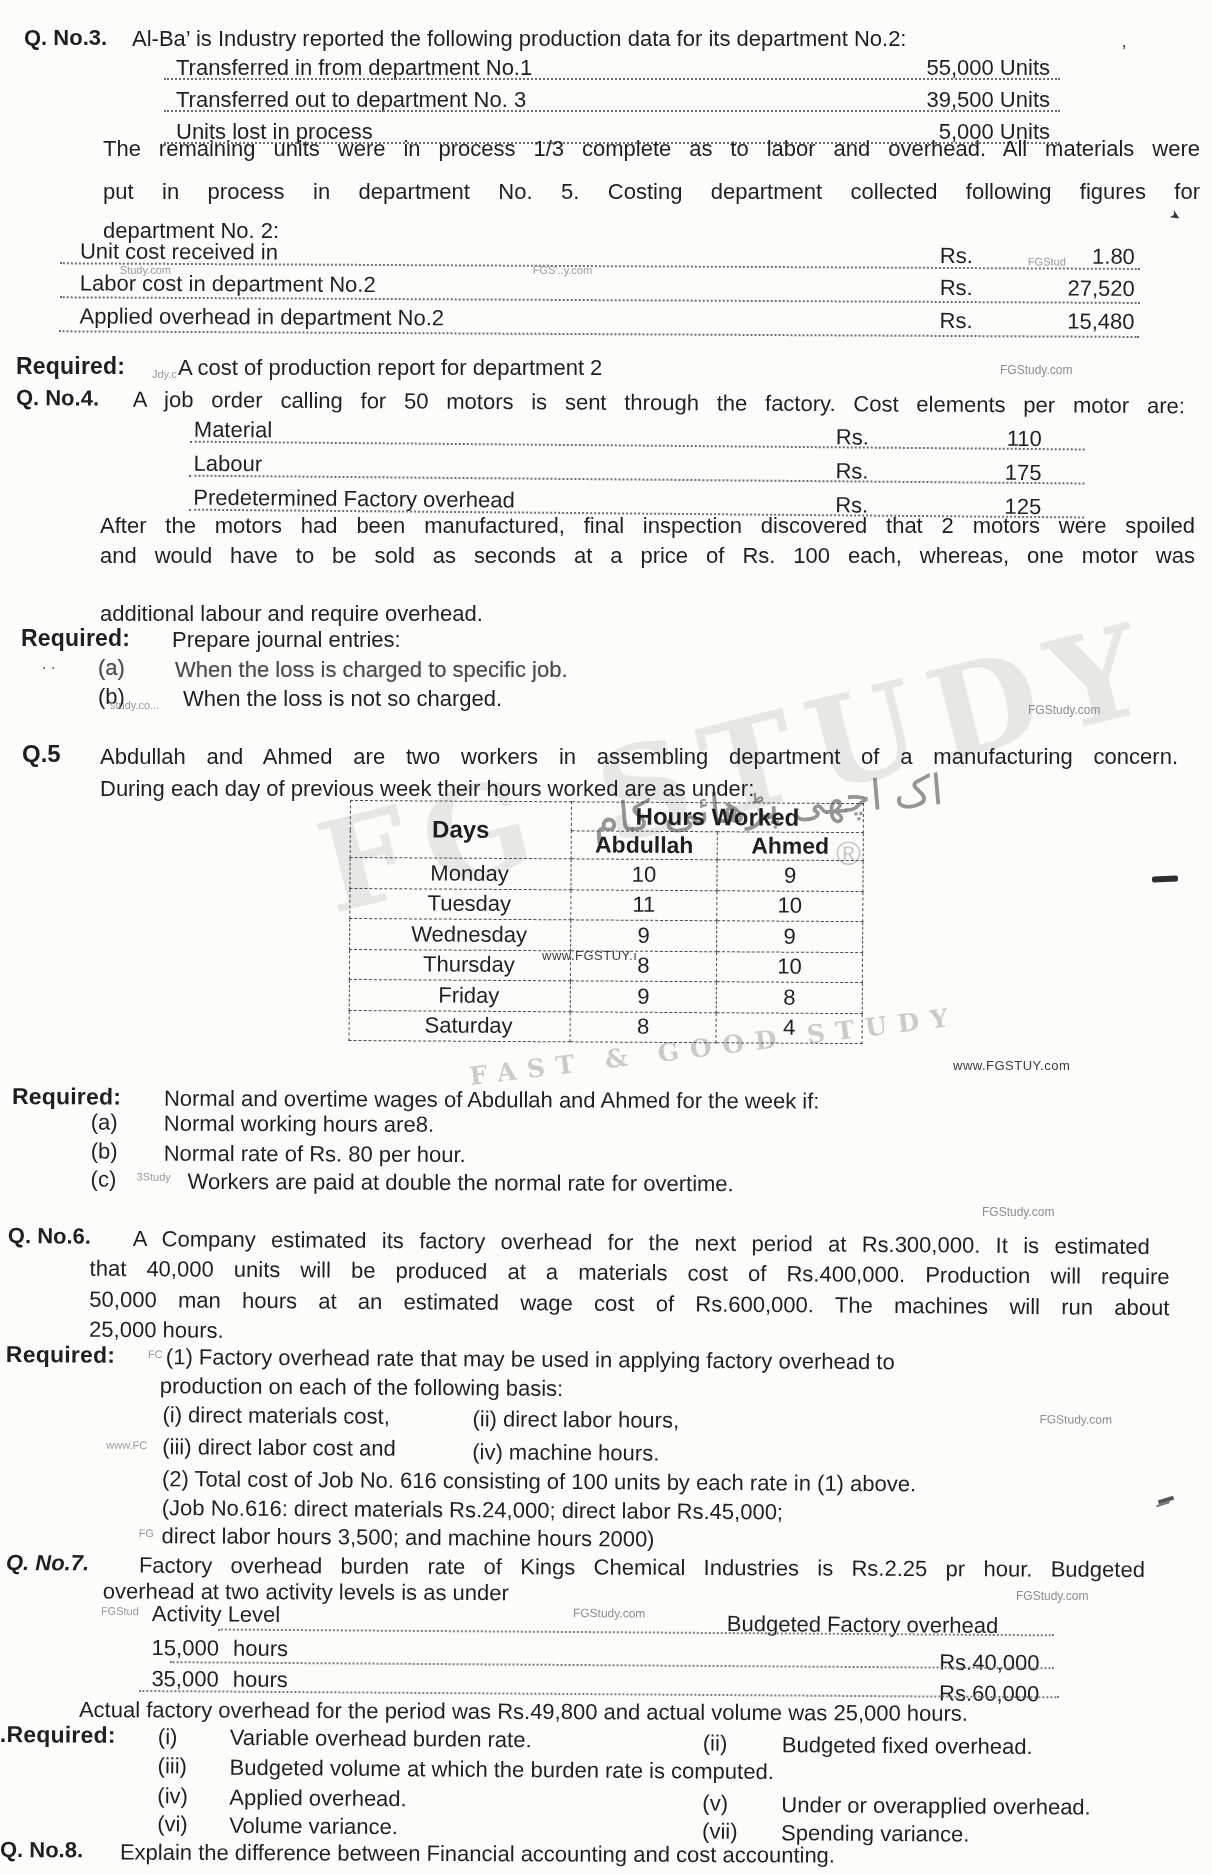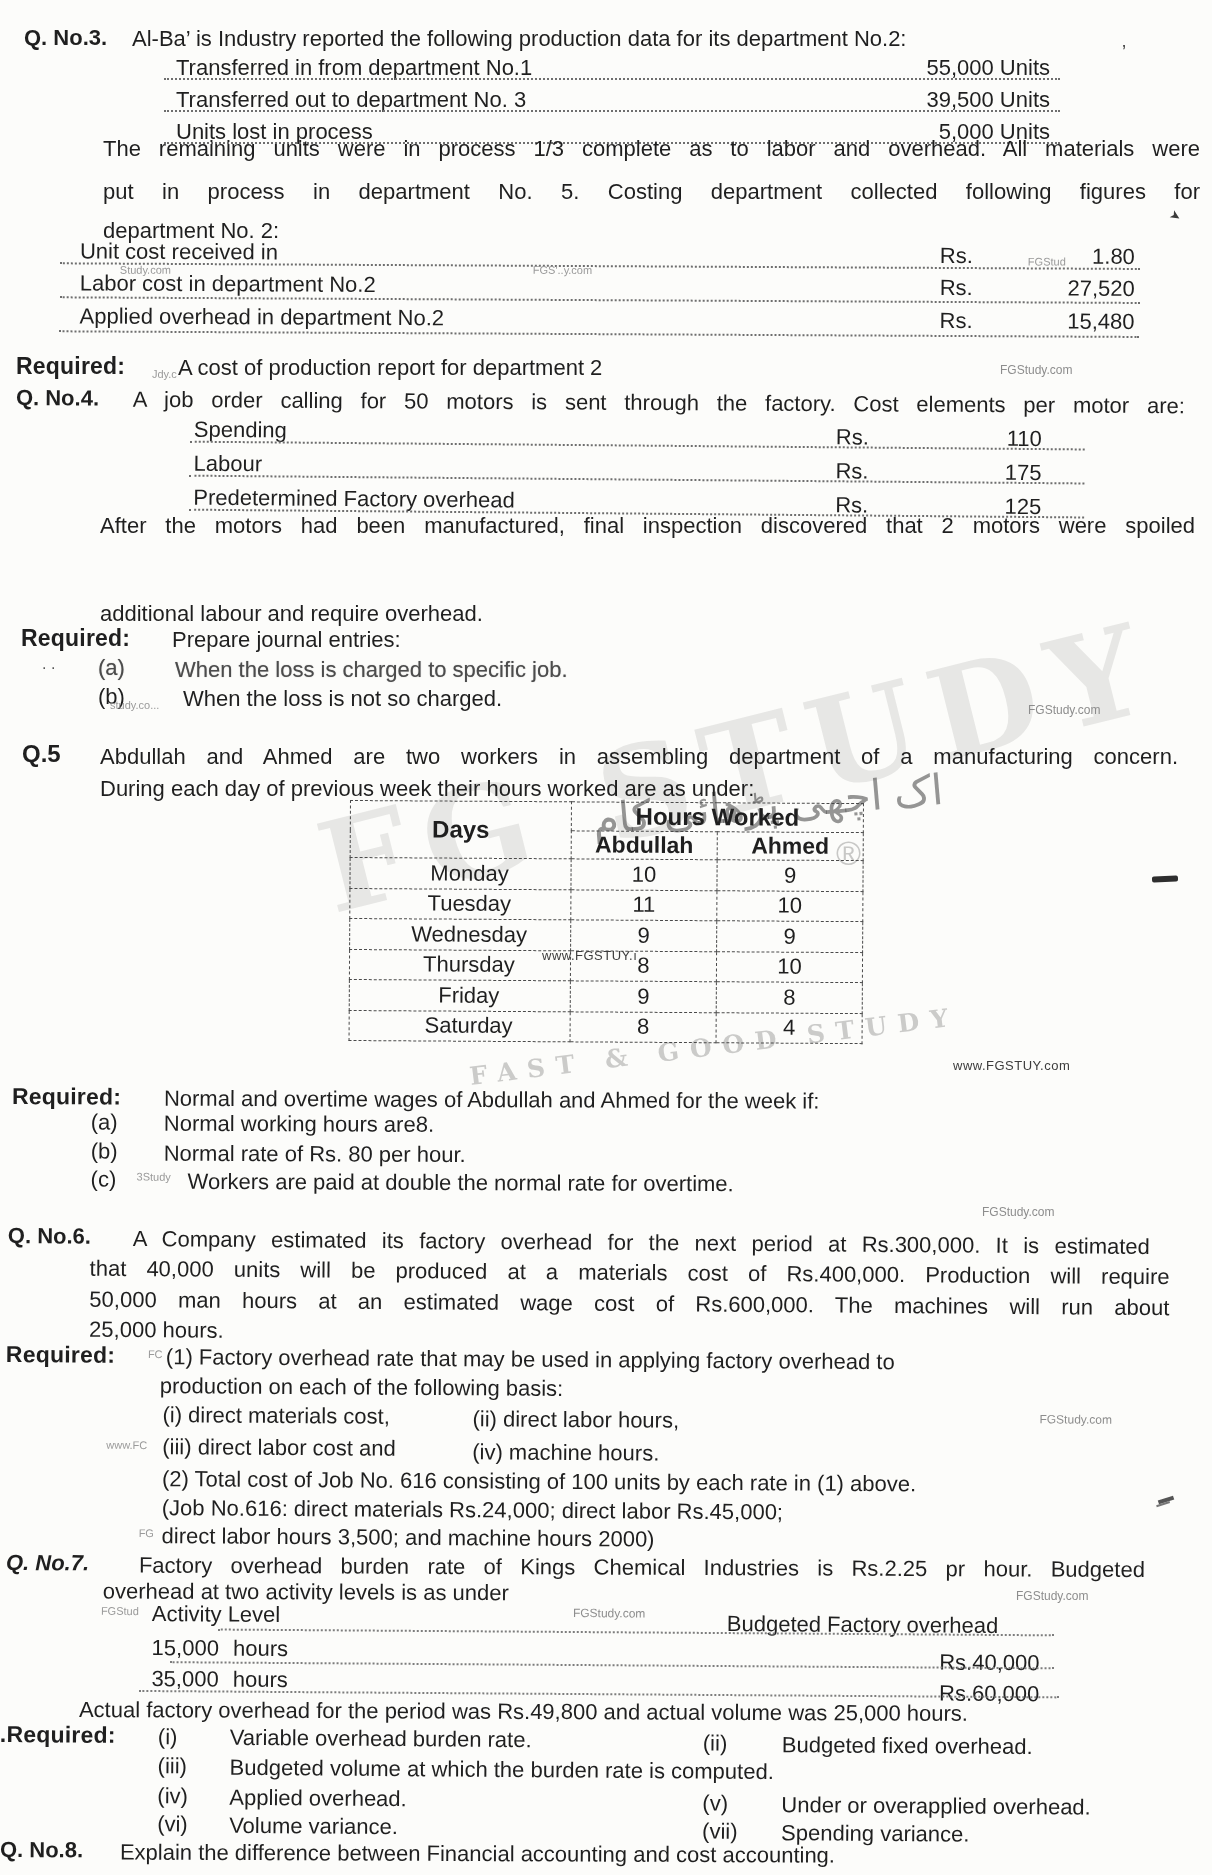--- a/index.html
+++ b/index.html
@@ -97,37 +97,38 @@
   <div class="wmt" style="left:152px;top:368px;">Jdy.c</div>
   <div class="t" style="left:178px;top:355px;">A cost of production report for department 2</div>
   <div class="wm" style="left:1000px;top:363px;">FGStudy.com</div>
 
   <div class="grp" style="top:385px;transform:rotate(.35deg);height:28px;">
     <div class="t b" style="left:16px;top:0;">Q. No.4.</div>
     <div class="t jl" style="left:133px;top:1px;width:1052px;">A job order calling for 50 motors is sent through the factory. Cost elements per motor are:</div>
   </div>
 
   <div class="grp" style="top:413px;transform:rotate(.5deg);height:100px;">
-    <div class="t" style="left:194px;top:2px;">Spending</div>
+    <div class="t" style="left:194px;top:2px;">Material</div>
     <div class="t" style="left:836px;top:4px;">Rs.</div>
     <div class="t rt" style="left:950px;top:4px;width:92px;">110</div>
     <div class="dot" style="left:190px;top:26px;width:895px;"></div>
 
     <div class="t" style="left:194px;top:36px;">Labour</div>
     <div class="t" style="left:836px;top:38px;">Rs.</div>
     <div class="t rt" style="left:950px;top:38px;width:92px;">175</div>
     <div class="dot" style="left:190px;top:60px;width:895px;"></div>
 
     <div class="t" style="left:194px;top:70px;">Predetermined Factory overhead</div>
     <div class="t" style="left:836px;top:72px;">Rs.</div>
     <div class="t rt" style="left:950px;top:72px;width:92px;">125</div>
     <div class="dot" style="left:190px;top:94px;width:895px;"></div>
   </div>
 
   <div class="t jl" style="left:100px;top:513px;width:1095px;">After the motors had been manufactured, final inspection discovered that 2 motors were spoiled</div>
+  <div class="t jl" style="left:100px;top:543px;width:1095px;">and would have to be sold as seconds at a price of Rs. 100 each, whereas, one motor was</div>
   <div class="t" style="left:100px;top:601px;">additional labour and require overhead.</div>
 
   <div class="t req" style="left:21px;top:625px;">Required:</div>
   <div class="t" style="left:172px;top:627px;">Prepare journal entries:</div>
 
   <div class="mark" style="left:42px;top:655px;font-size:16px;color:#555;">.  .</div>
   <div class="t faded" style="left:98px;top:655px;">(a)</div>
   <div class="t faded" style="left:175px;top:657px;">When the loss is charged to specific job.</div>
   <div class="t" style="left:98px;top:684px;">(b)</div>
   <div class="wmt" style="left:110px;top:699px;">study.co...</div>

